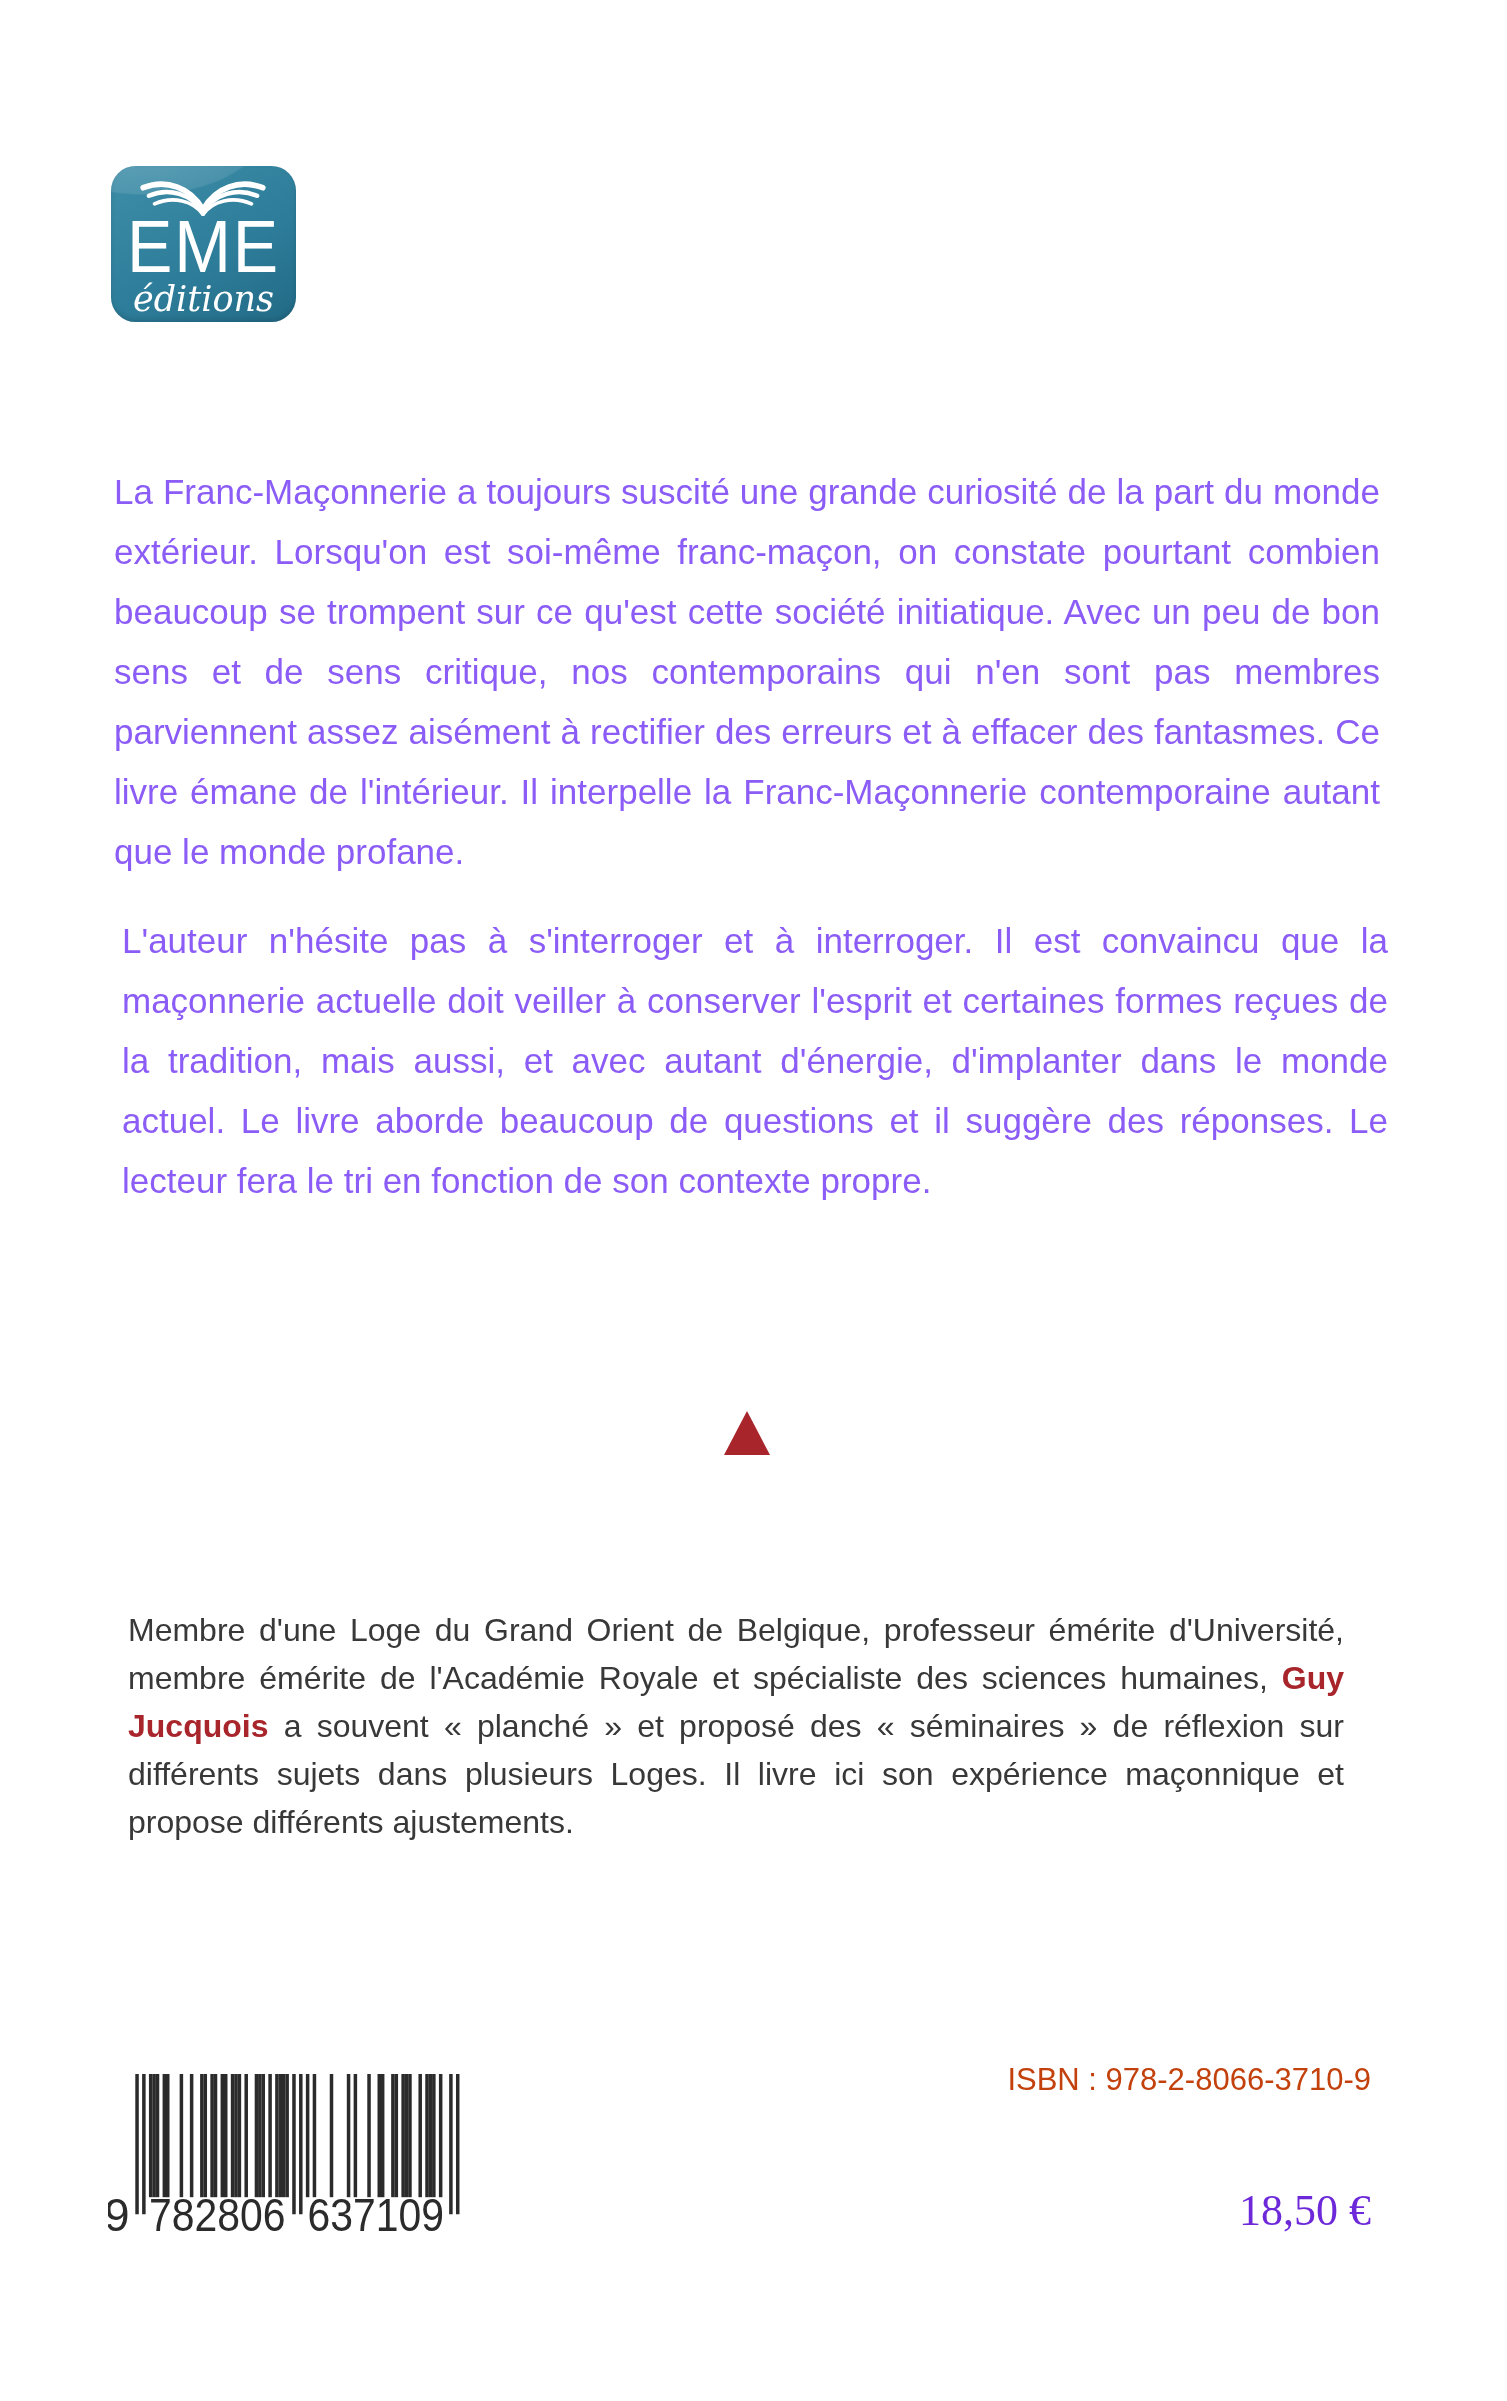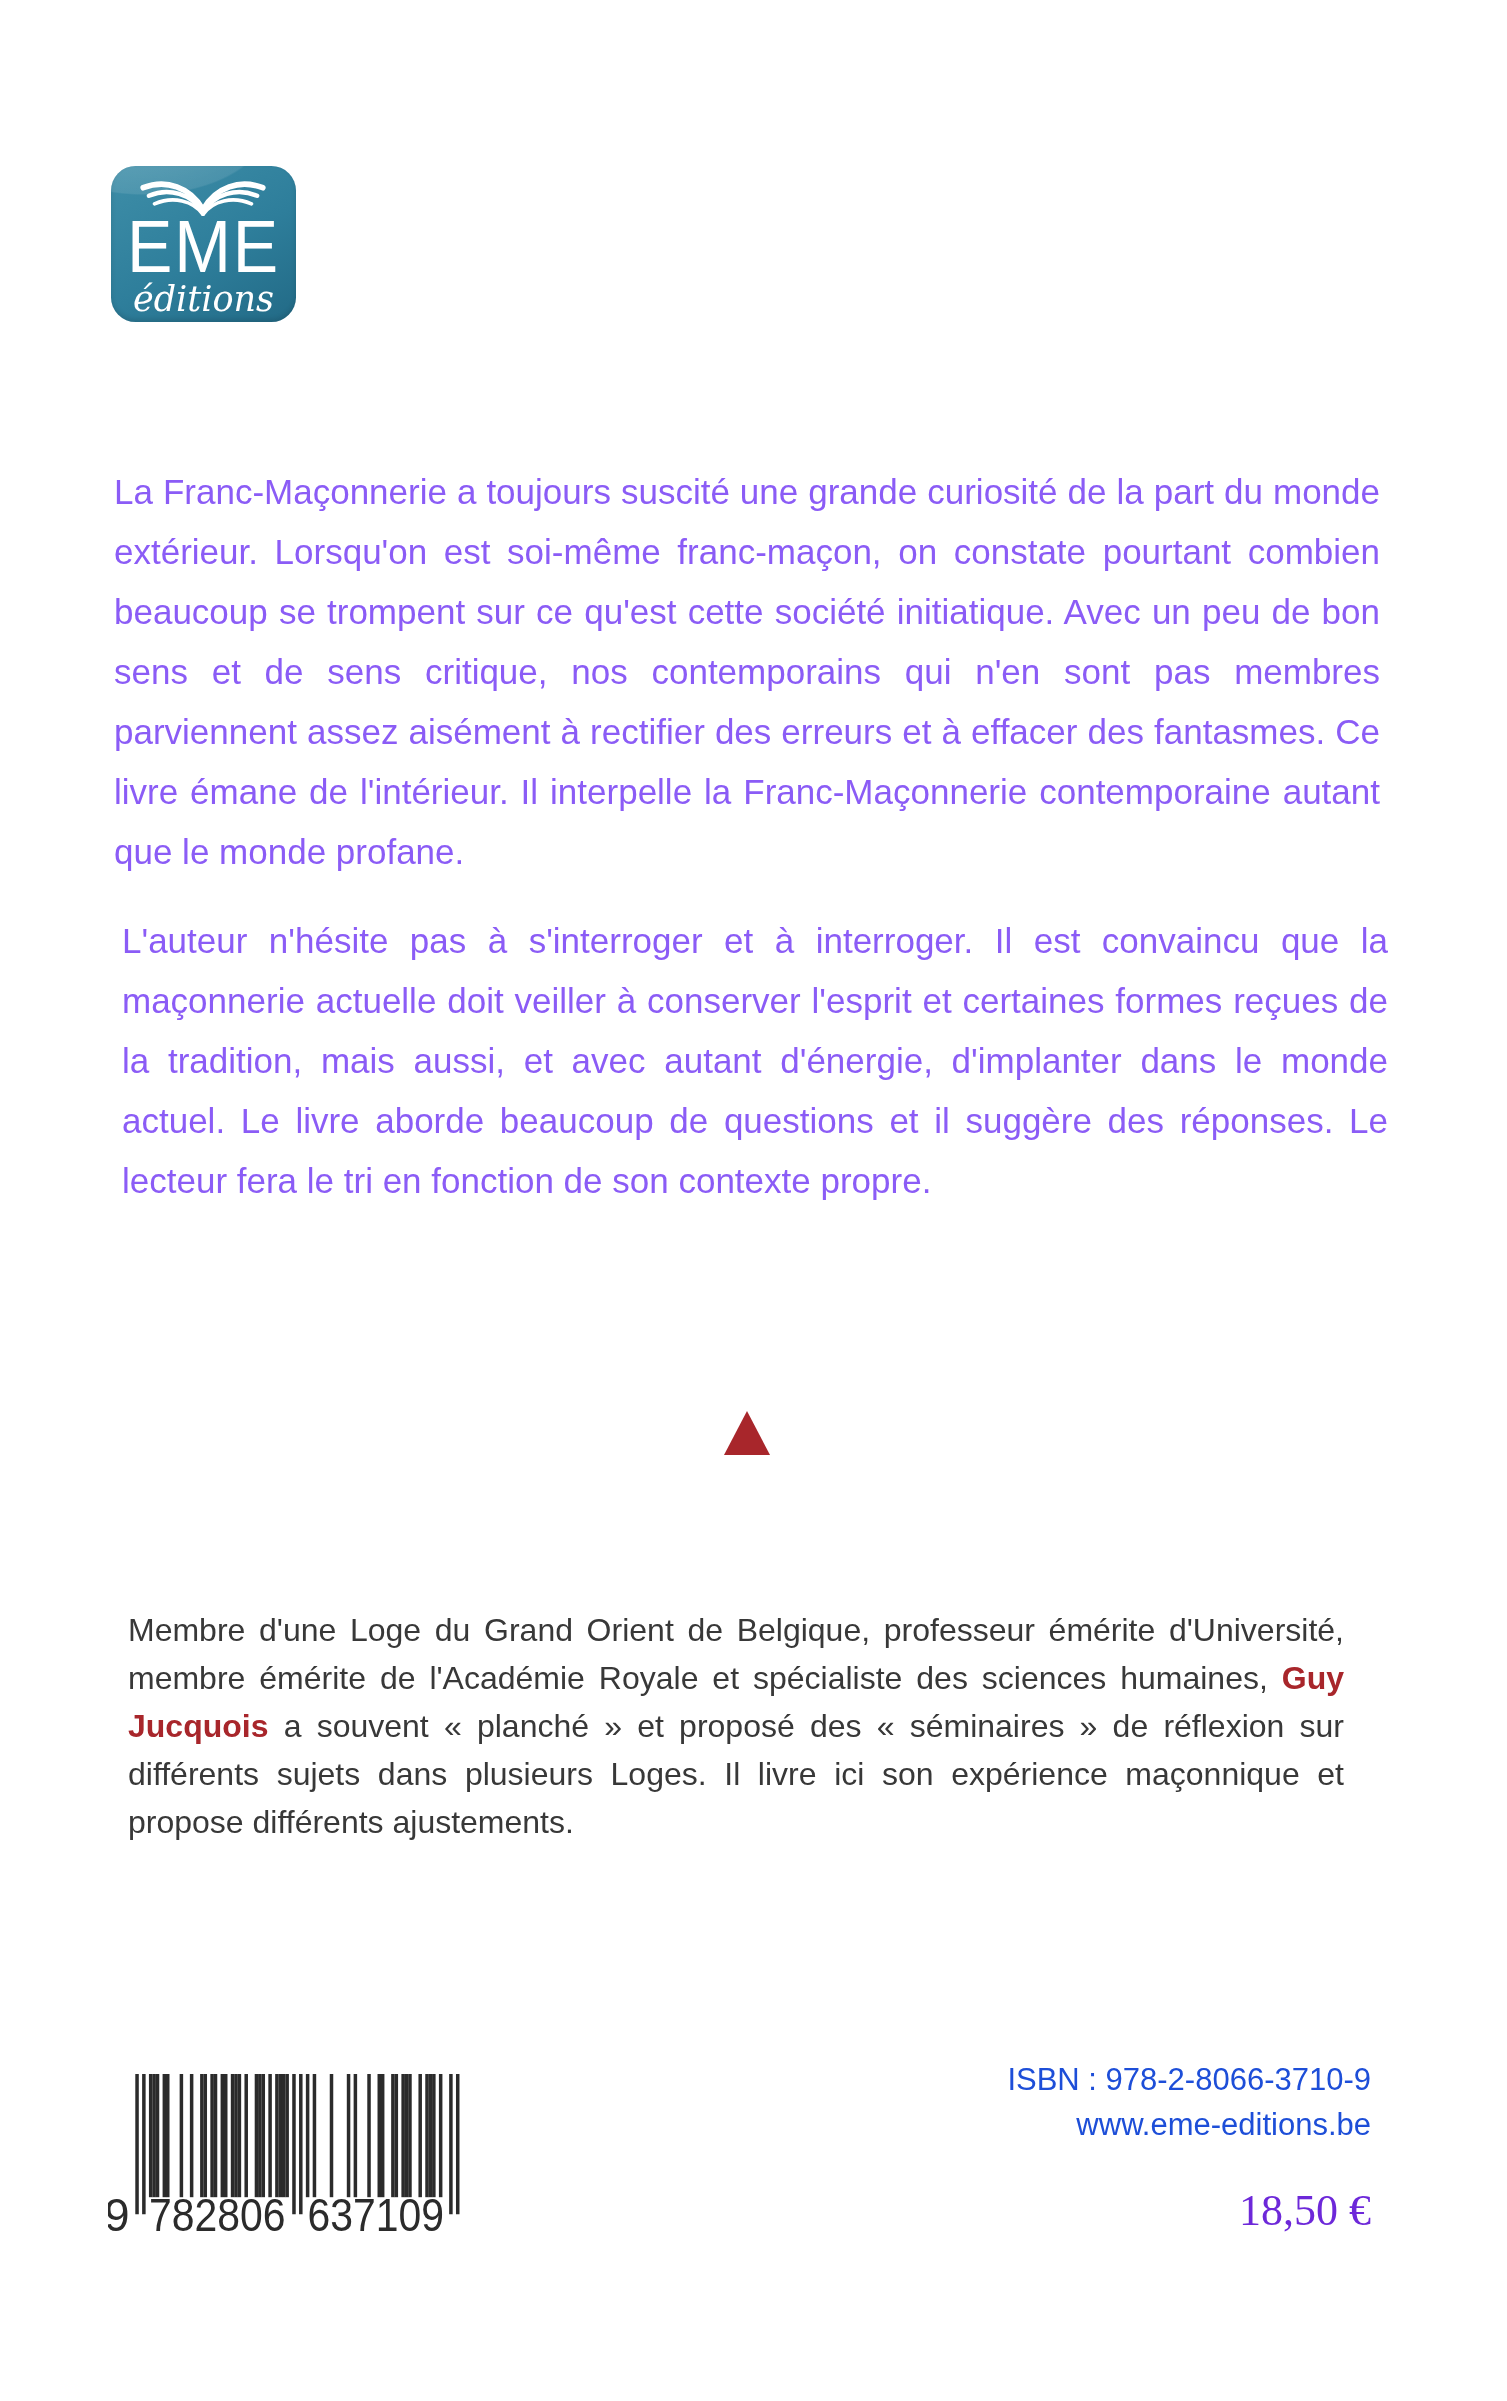--- a/index.html
+++ b/index.html
@@ -71,21 +71,21 @@
     color:#383838;
   }
   .author-name{color:#a8262b;font-weight:bold;}
 
   
   .barcode{position:absolute;left:108px;top:2074px;}
   .isbn-block{
     position:absolute;right:137px;top:2057px;
     text-align:right;
     font-size:31px;line-height:45px;
-    color:#1d4ed8;
+    color:#c2410c;
   }
   .price{
     position:absolute;right:137px;top:2186px;
     font-family:"Liberation Serif", serif;
     font-size:44px;line-height:49px;
     color:#6d28d9;
     text-align:right;
   }
 </style>
 </head>
@@ -169,19 +169,18 @@
           <rect x="367.20" y="0" width="3.7" height="148"></rect>
         </g>
         <text x="22.8" y="166" text-anchor="end" font-family="Liberation Sans, sans-serif" font-size="48" fill="#2b2b2b">9</text>
         <text x="43.2" y="166" textLength="144" lengthAdjust="spacingAndGlyphs" font-family="Liberation Sans, sans-serif" font-size="48" fill="#2b2b2b">782806</text>
         <text x="210.6" y="166" textLength="144" lengthAdjust="spacingAndGlyphs" font-family="Liberation Sans, sans-serif" font-size="48" fill="#2b2b2b">637109</text>
       </svg>
   </div>
 
   <div class="isbn-block">
     <div>ISBN : 978-2-8066-3710-9</div>
-    <div>www.eme-editions.be</div>
   </div>
 
   <div class="price">18,50 €</div>
 
 </div>
 
 
 </body></html>

